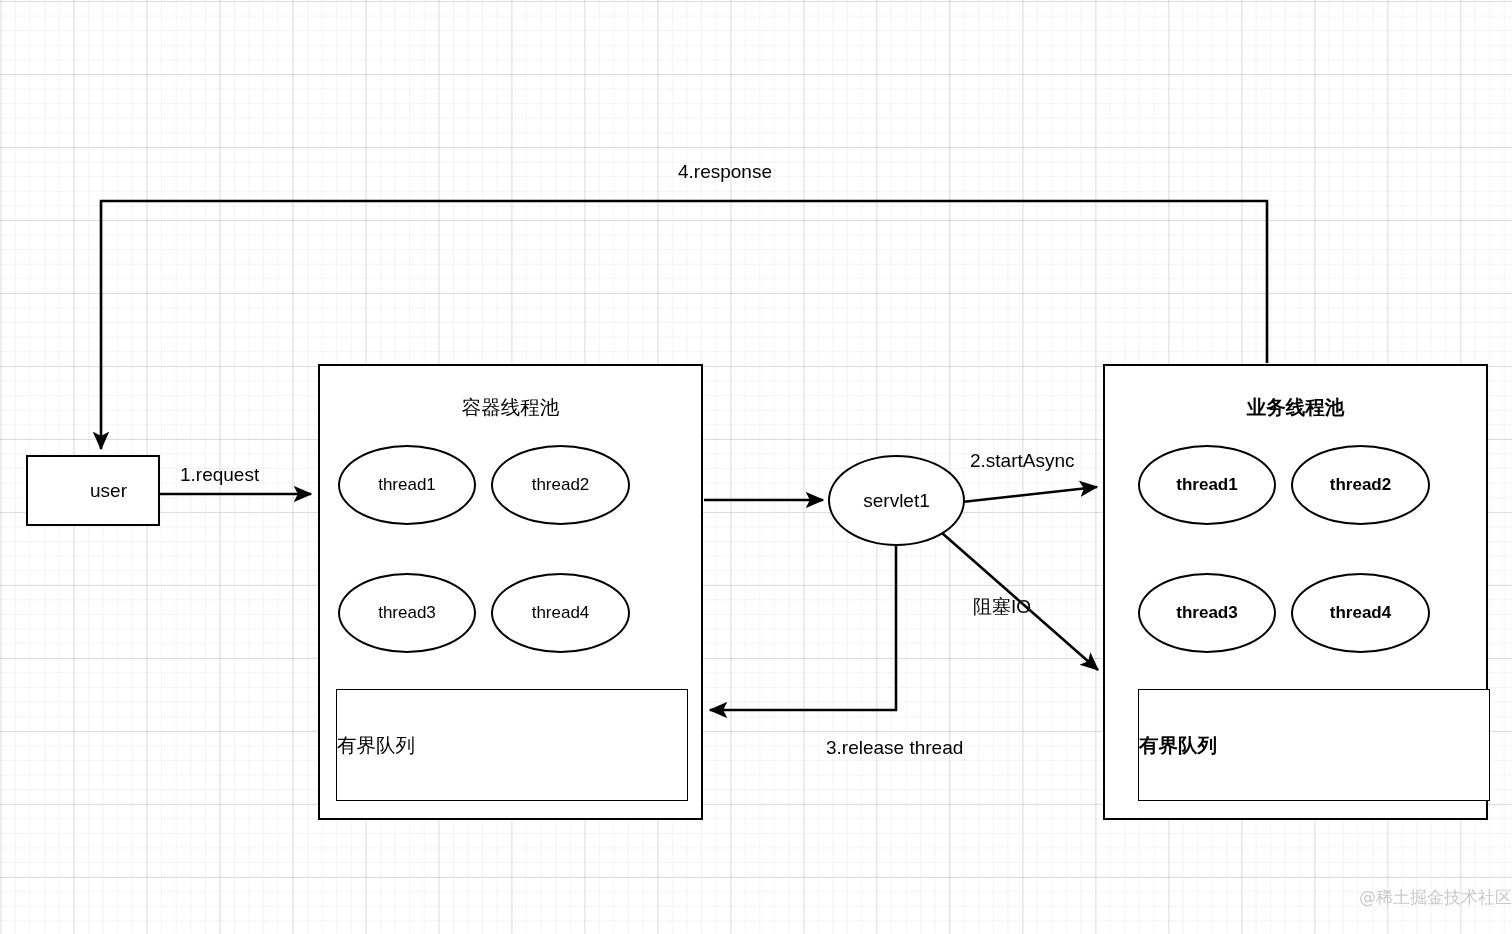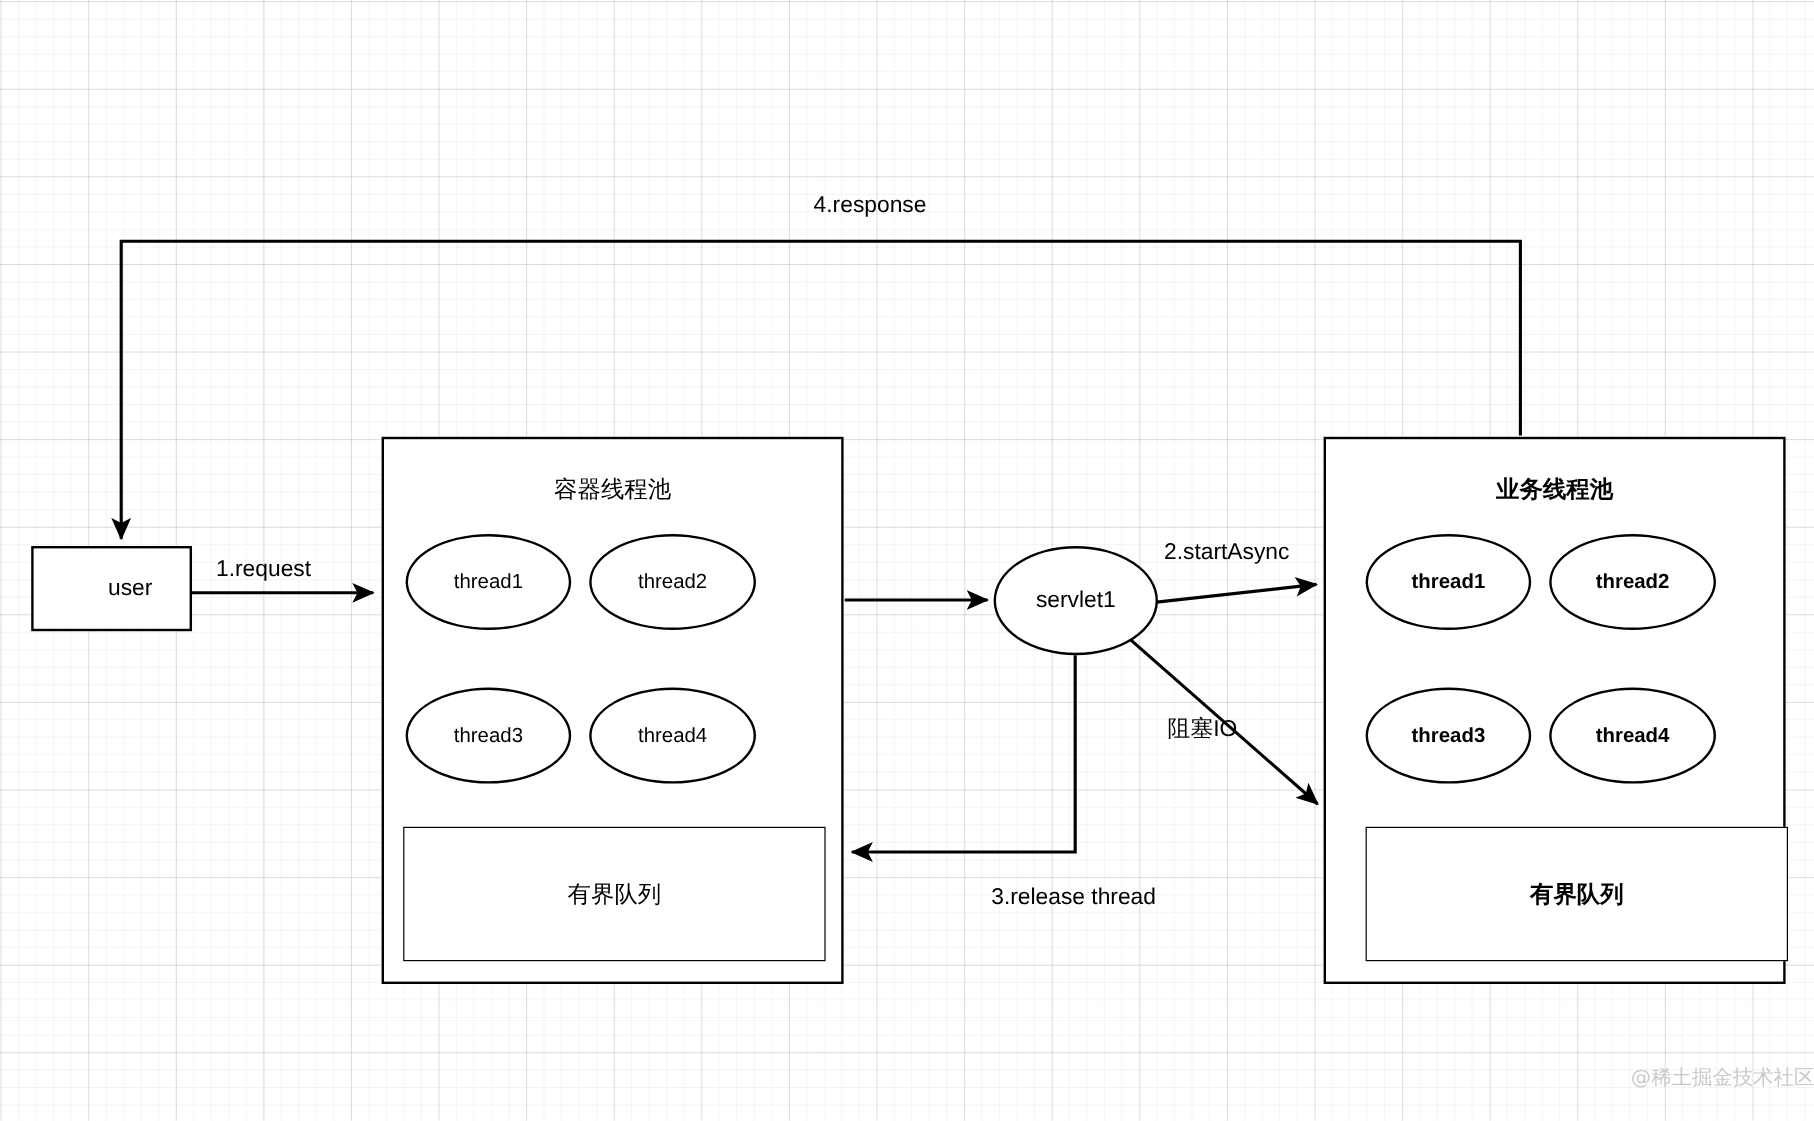--- a/index.html
+++ b/index.html
@@ -69,21 +69,20 @@
     font-size: 17px;
     color: #000;
   }
   .queue-box {
     position: absolute;
     box-sizing: border-box;
     background: #fff;
     border: 1.8px solid #000;
     display: flex;
     align-items: center;
-    justify-content: center;
     font-size: 19.5px;
     color: #000;
   }
   .user-box {
     font-size: 19px;
     padding-left: 31px;
   }
   .servlet-ellipse {
     font-size: 19px;
   }

